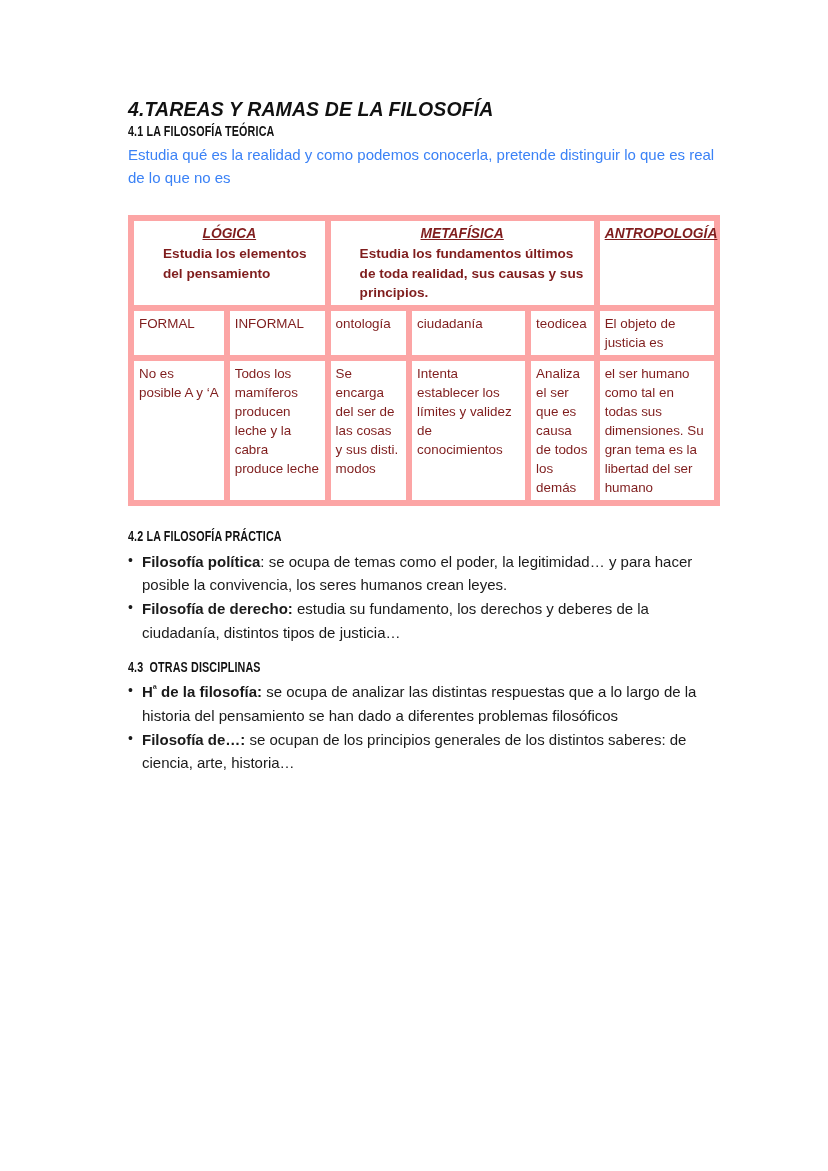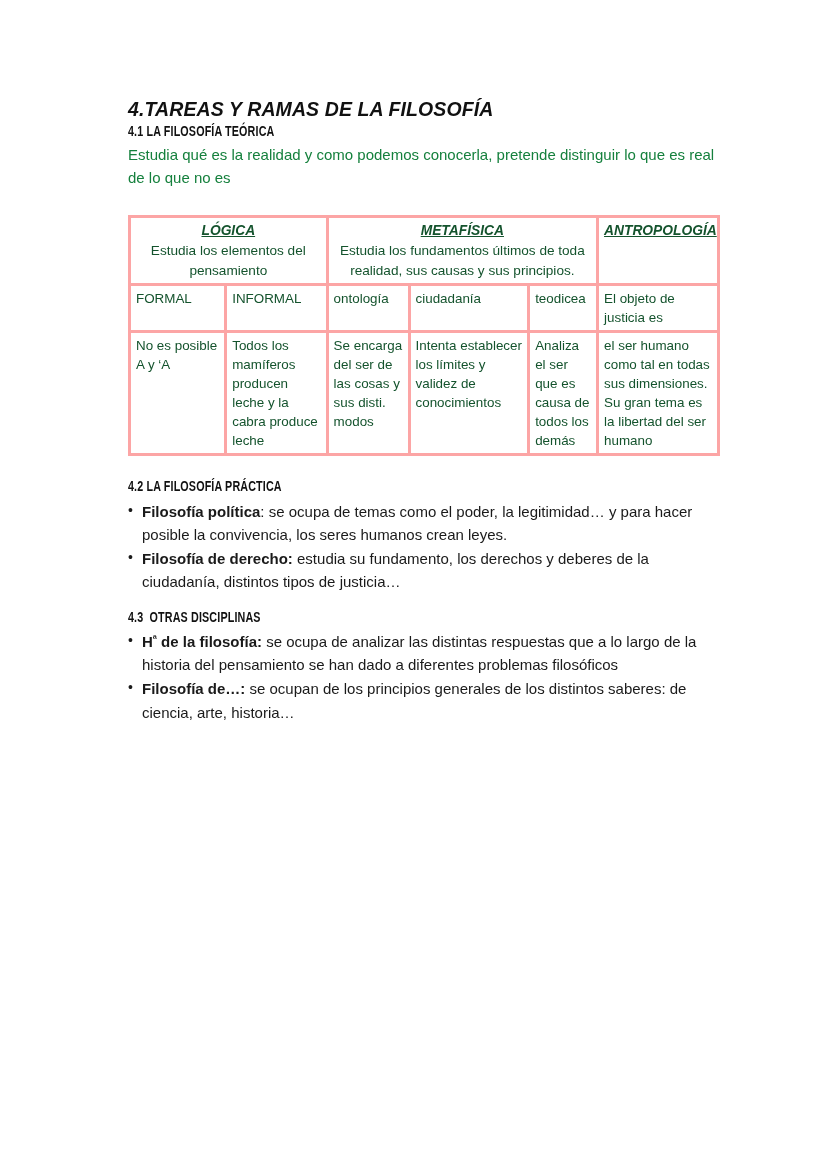--- a/index.html
+++ b/index.html
@@ -56,60 +56,61 @@
   }
   .sh-41 { margin-top: 1px; margin-bottom: 3px; }
   .sh-42 { margin-top: 0; margin-bottom: 0; }
   .sh-43 { margin-top: 0; margin-bottom: 0; }
 
   
   .para {
     font-size: 15px;
     line-height: 1.55;
     margin: 0;
-    color: #15803d;
+    color: #3b82f6;
   }
 
   
   .tbl-wrap { margin-top: 25px; }
   table.matrix {
     border-collapse: collapse;
     width: 592px;
     table-layout: fixed;
   }
   table.matrix td {
-    border: 3px solid #fca5a5;
+    border: 6px solid #fca5a5;
     vertical-align: top;
     padding: 3px 5px 3px 5px;
     font-size: 13.4px;
     line-height: 1.42;
-    color: #14532d;
+    color: #7f1d1d;
   }
   .c1 { width: 74px; }
   .c2 { width: 78px; }
   .c3 { width: 63px; }
   .c4 { width: 92px; }
   .c5 { width: 53px; }
   .c6 { width: 93px; }
 
   .hd-title {
     display: block;
     text-align: center;
     font-weight: bold;
     font-style: italic;
     text-decoration: underline;
     font-size: 13.8px;
     margin-bottom: 1px;
   }
   .hd-desc {
     display: block;
-    text-align: center;
-    font-weight: normal;
+    text-align: left;
+    font-weight: bold;
     font-size: 13.6px;
     line-height: 1.42;
+    margin-left: 24px;
   }
   .sub-it {
     font-size: 13.4px;
   }
   .anthro-head {
     text-align: left;
     font-weight: bold;
     font-style: italic;
     text-decoration: underline;
     font-size: 13.8px;

